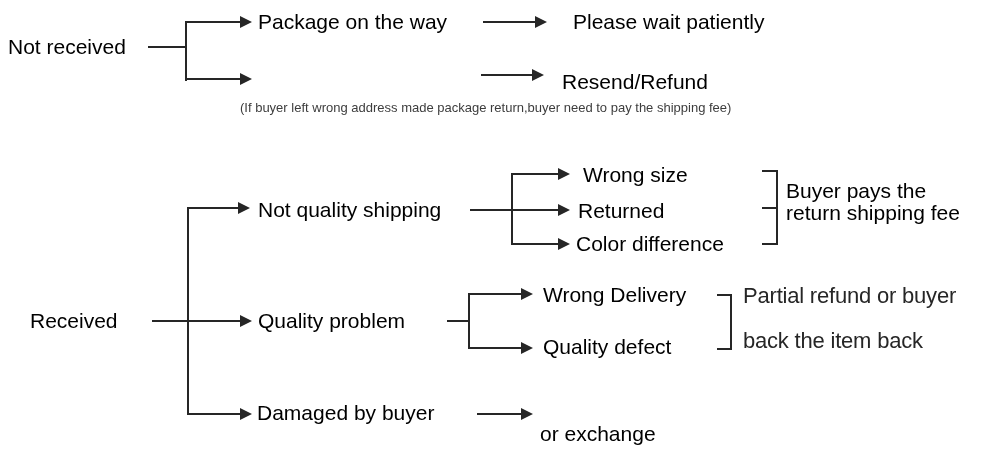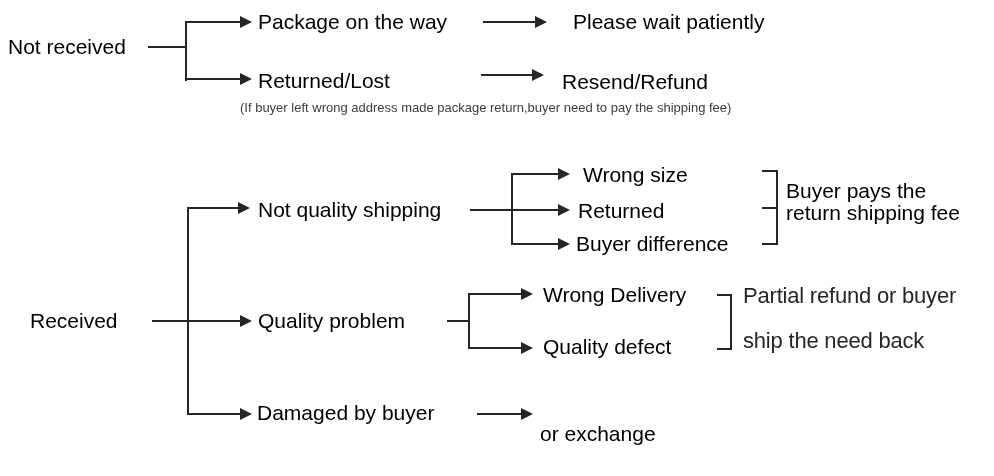--- a/index.html
+++ b/index.html
@@ -44,21 +44,20 @@
   <div class="hl" style="left:185px;top:21px;width:55px"></div>
   <div class="ah" style="left:240px;top:22px"></div>
   <div class="t" style="left:258px;top:22px">Package on the way</div>
 
   <div class="hl" style="left:483px;top:21px;width:52px"></div>
   <div class="ah" style="left:535px;top:22px"></div>
   <div class="t" style="left:573px;top:22px">Please wait patiently</div>
 
   <div class="hl" style="left:185px;top:78px;width:55px"></div>
   <div class="ah" style="left:240px;top:79px"></div>
-  <div class="t" style="left:258px;top:81px">Returned/Lost</div>
 
   <div class="hl" style="left:481px;top:74px;width:51px"></div>
   <div class="ah" style="left:532px;top:75px"></div>
   <div class="t" style="left:562px;top:82px">Resend/Refund</div>
 
   <div class="t small" style="left:240px;top:108px">(If buyer left wrong address made package return,buyer need to pay the shipping fee)</div>
 
   <div class="t" style="left:30px;top:321px">Received</div>
 
   <div class="hl" style="left:152px;top:320px;width:88px"></div>
@@ -74,21 +73,21 @@
   <div class="vl" style="left:511px;top:173px;height:72px"></div>
 
   <div class="hl" style="left:511px;top:173px;width:47px"></div>
   <div class="ah" style="left:558px;top:174px"></div>
   <div class="t" style="left:583px;top:175px">Wrong size</div>
 
   <div class="t" style="left:578px;top:211px">Returned</div>
 
   <div class="hl" style="left:511px;top:243px;width:47px"></div>
   <div class="ah" style="left:558px;top:244px"></div>
-  <div class="t" style="left:576px;top:244px">Buyer difference</div>
+  <div class="t" style="left:576px;top:244px">Color difference</div>
 
   <div class="vl" style="left:776px;top:170px;height:75px"></div>
   <div class="hl" style="left:762px;top:170px;width:16px"></div>
   <div class="hl" style="left:762px;top:207px;width:16px"></div>
   <div class="hl" style="left:762px;top:243px;width:16px"></div>
 
   <div class="t" style="left:786px;top:191px">Buyer pays the</div>
   <div class="t" style="left:786px;top:213px">return shipping fee</div>
 
   <div class="t" style="left:258px;top:321px">Quality problem</div>
@@ -101,21 +100,21 @@
 
   <div class="hl" style="left:468px;top:347px;width:53px"></div>
   <div class="ah" style="left:521px;top:348px"></div>
   <div class="t" style="left:543px;top:347px">Quality defect</div>
 
   <div class="hl" style="left:717px;top:294px;width:15px"></div>
   <div class="vl" style="left:730px;top:294px;height:56px"></div>
   <div class="hl" style="left:717px;top:348px;width:15px"></div>
 
   <div class="t soft" style="left:743px;top:296px">Partial refund or buyer</div>
-  <div class="t soft" style="left:743px;top:341px">ship the need back</div>
+  <div class="t soft" style="left:743px;top:341px">back the item back</div>
 
   <div class="hl" style="left:187px;top:413px;width:53px"></div>
   <div class="ah" style="left:240px;top:414px"></div>
   <div class="t" style="left:257px;top:413px">Damaged by buyer</div>
 
   <div class="hl" style="left:477px;top:413px;width:44px"></div>
   <div class="ah" style="left:521px;top:414px"></div>
   <div class="t" style="left:540px;top:434px">or exchange</div>
 
 </div>

